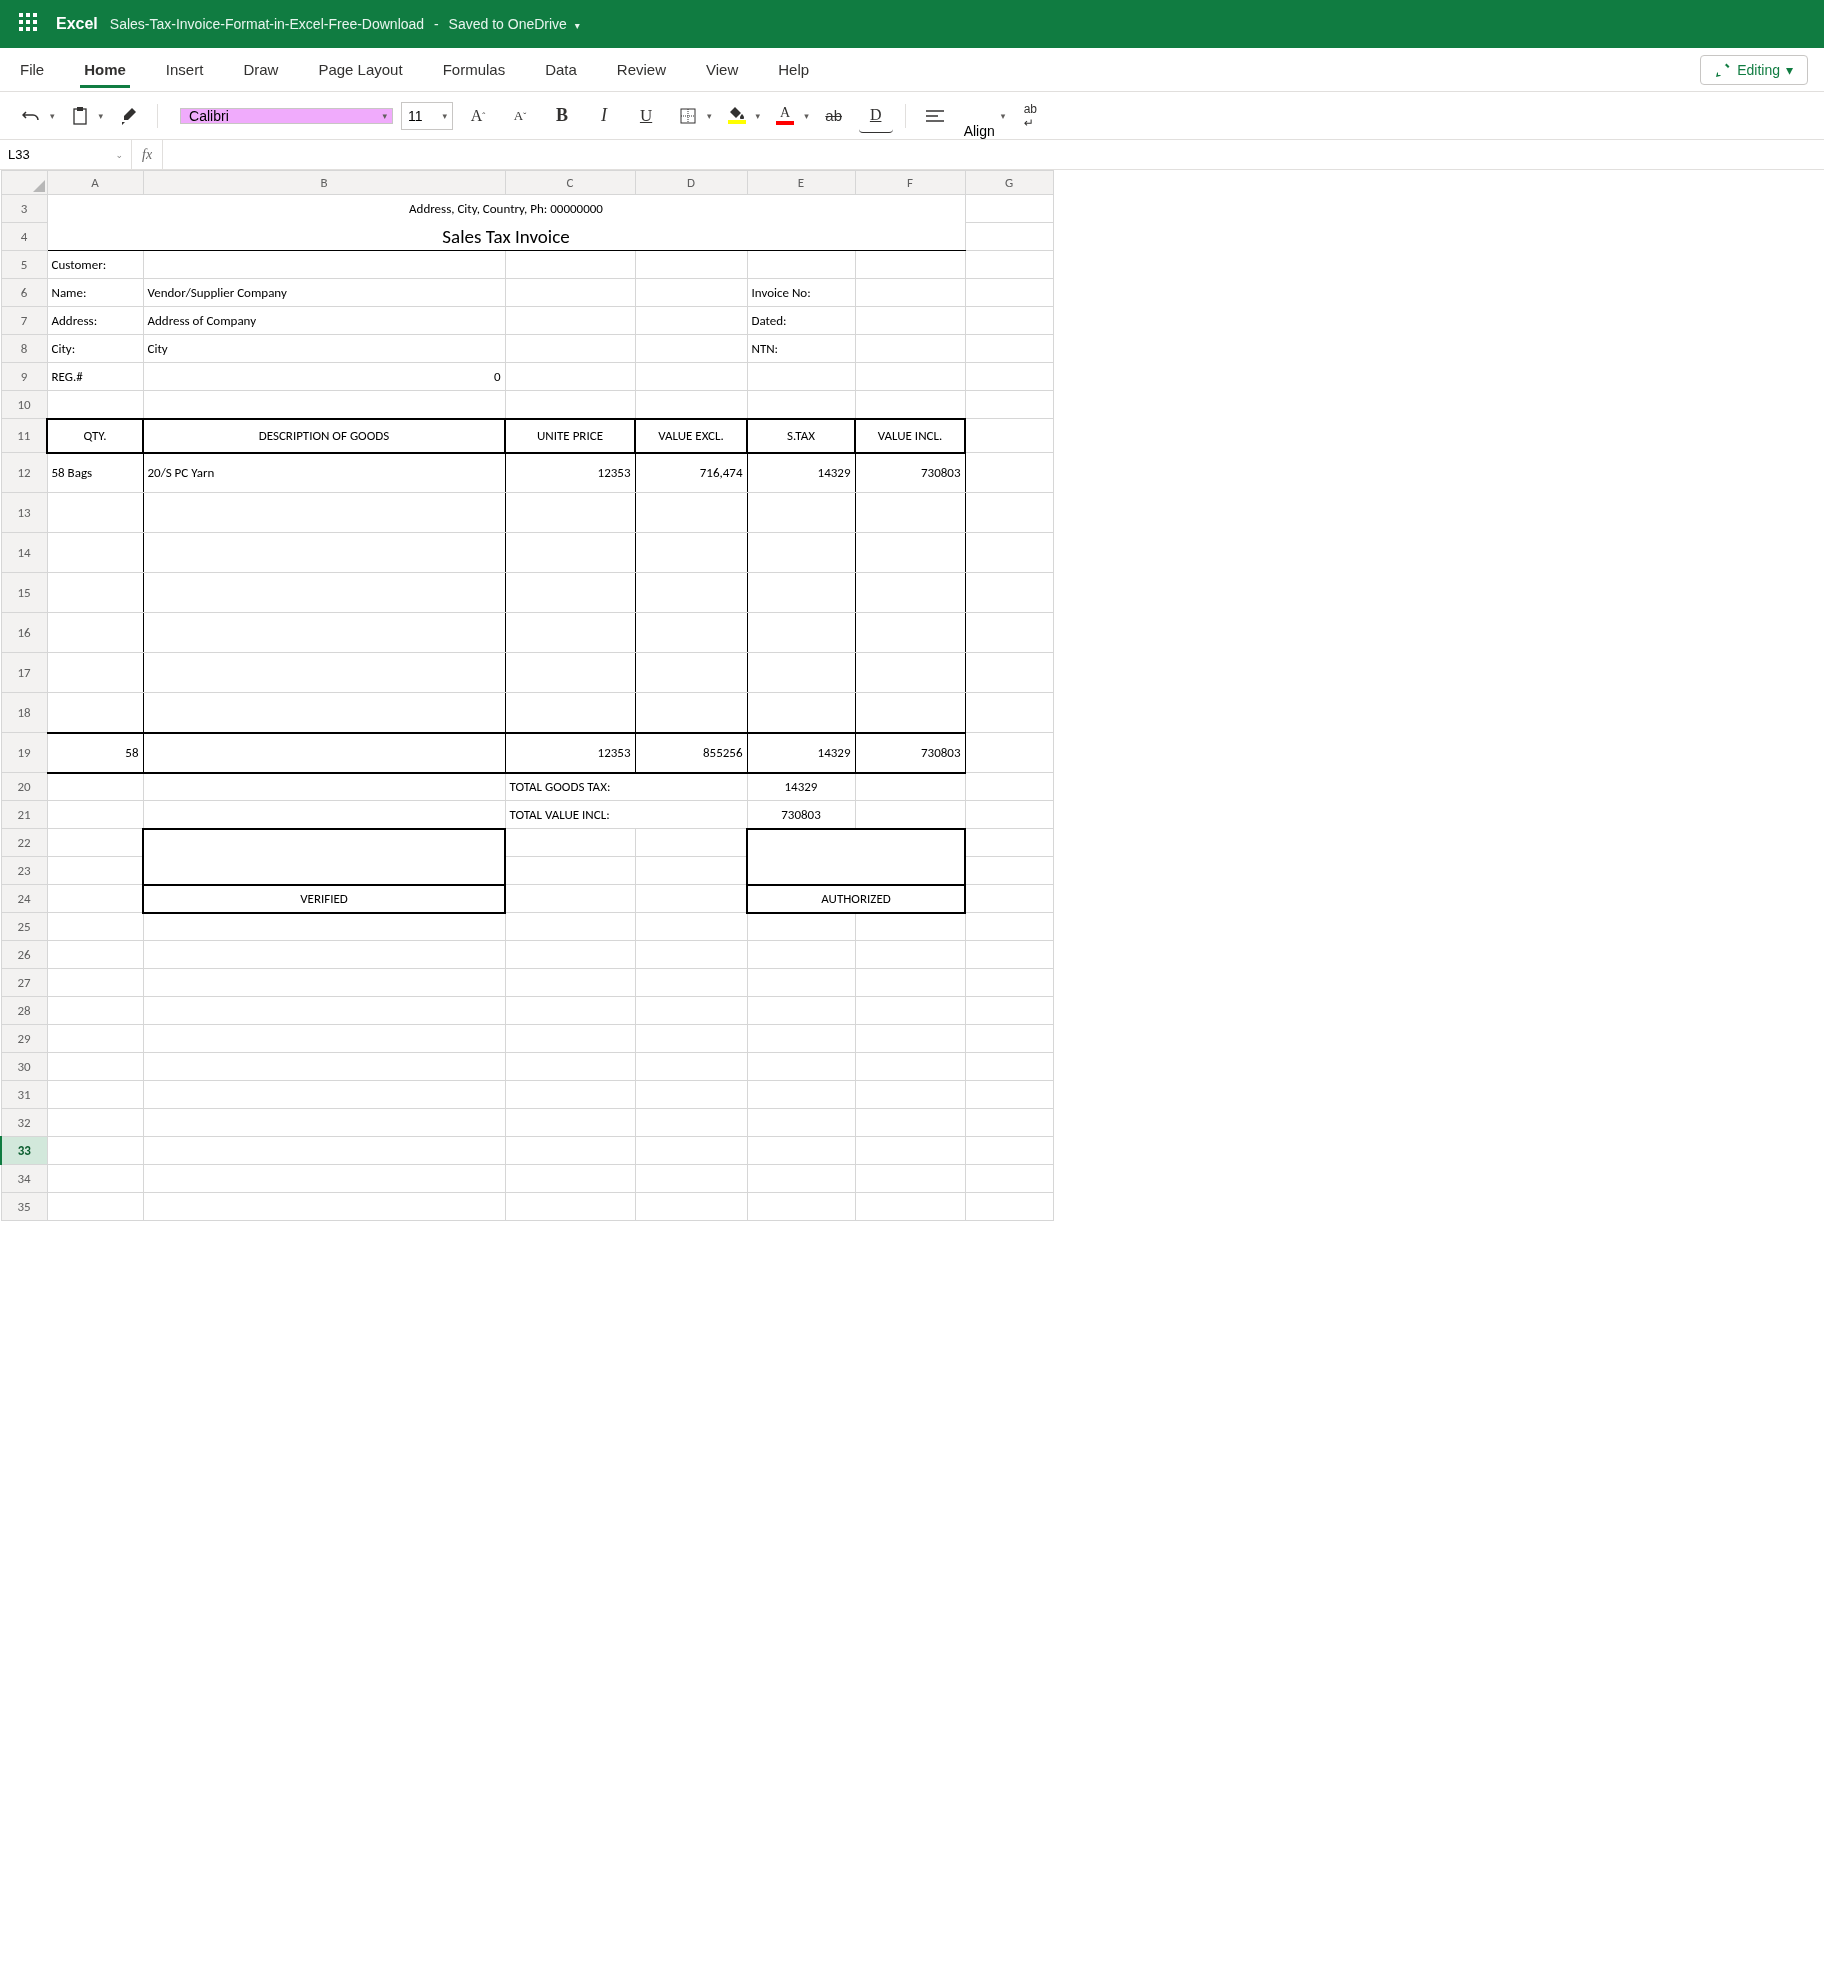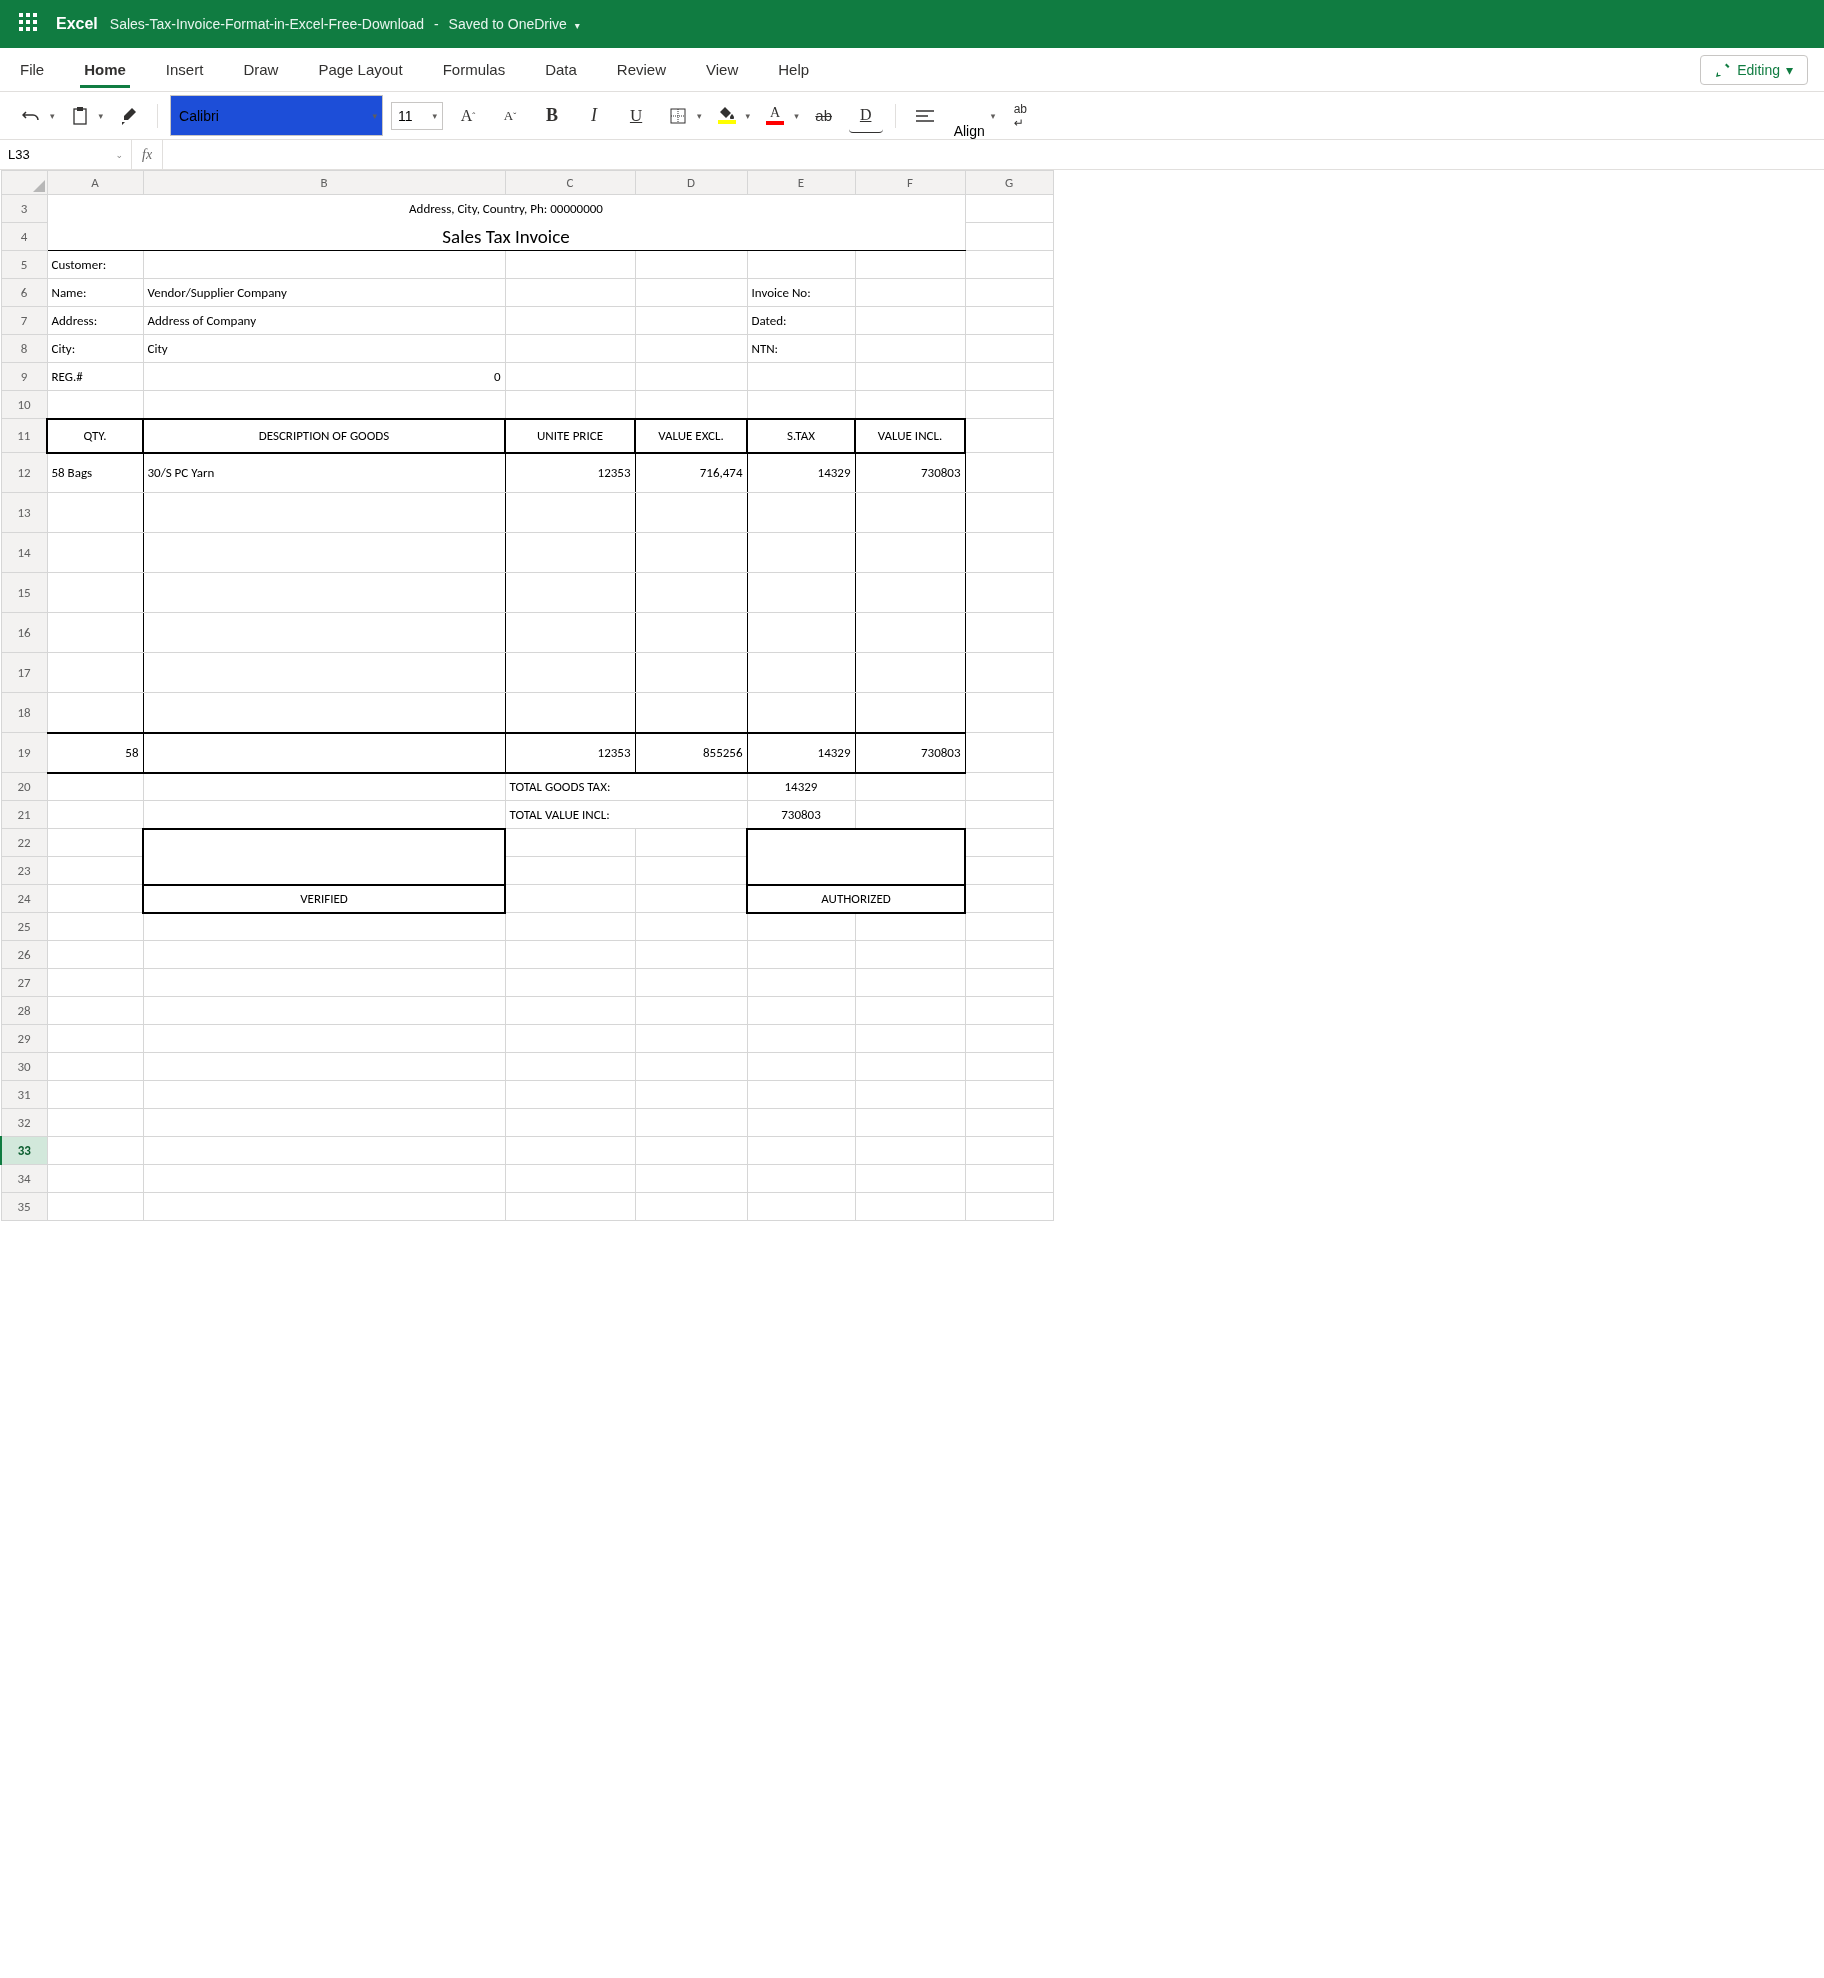--- a/index.html
+++ b/index.html
@@ -21,21 +21,21 @@
   .ribbon-spacer { flex: 1; }
   .editing-btn { border: 1px solid #c8c6c4; padding: 6px 14px; border-radius: 4px; color: #107c41; cursor: pointer; display: flex; align-items: center; gap: 6px; font-size: 14px; }
   .editing-btn svg { width: 16px; height: 16px; }
   
   
   .toolbar { height: 48px; display: flex; align-items: center; padding: 0 14px; gap: 8px; border-bottom: 1px solid #e1dfdd; }
   .tool-btn { width: 34px; height: 34px; display: flex; align-items: center; justify-content: center; cursor: pointer; border-radius: 4px; color: #323130; font-size: 16px; }
   .tool-drop { display: flex; align-items: center; }
   .tool-drop .chev2 { font-size: 9px; margin-left: 2px; color: #605e5c; }
   .tool-sep { width: 1px; height: 24px; background: #e1dfdd; margin: 0 4px; }
-  .font-select { height: 41px; border: 1px solid #c8c6c4; padding: 0 22px 0 8px; font-size: 14px; background: #1d4ed8; min-width: 130px; }
+  .font-select { height: 16px; border: 1px solid #c8c6c4; padding: 0 22px 0 8px; font-size: 14px; background: #f0abfc; min-width: 130px; margin-left: 10px; }
   .size-select { height: 28px; border: 1px solid #c8c6c4; padding: 0 18px 0 6px; font-size: 14px; background: #fff; width: 52px; }
   .select-wrap { position: relative; display: flex; align-items: center; }
   .select-wrap .chev2 { position: absolute; right: 6px; font-size: 9px; pointer-events: none; color: #605e5c; }
   .font-grow, .font-shrink { font-family: "Times New Roman", serif; }
   .font-grow sup, .font-shrink sup { font-size: 9px; vertical-align: super; }
   .bold-btn { font-weight: 700; font-family: "Times New Roman", serif; font-size: 18px; }
   .italic-btn { font-style: italic; font-family: "Times New Roman", serif; font-size: 18px; }
   .underline-btn { text-decoration: underline; font-family: "Times New Roman", serif; font-size: 17px; }
   .strike-btn { text-decoration: line-through; font-size: 15px; }
   .color-swatch { width: 18px; height: 4px; display: block; margin-top: 1px; }
@@ -336,21 +336,21 @@
     <td class="cell tbl-head">UNITE PRICE</td>
     <td class="cell tbl-head">VALUE EXCL.</td>
     <td class="cell tbl-head">S.TAX</td>
     <td class="cell tbl-head">VALUE INCL.</td>
     <td class="cell"></td>
   </tr>
 
   <tr style="height:40px">
           <th class="row-head">12</th>
     <td class="cell tbl-cell">58 Bags</td>
-    <td class="cell tbl-cell">30/S PC Yarn</td>
+    <td class="cell tbl-cell">20/S PC Yarn</td>
     <td class="cell tbl-cell r">12353</td>
     <td class="cell tbl-cell r">716,474</td>
     <td class="cell tbl-cell r">14329</td>
     <td class="cell tbl-cell r">730803</td>
     <td class="cell"></td>
   </tr>
 
   <tr>
           <th class="row-head">13</th>
           <td class="cell tbl-cell"></td>

